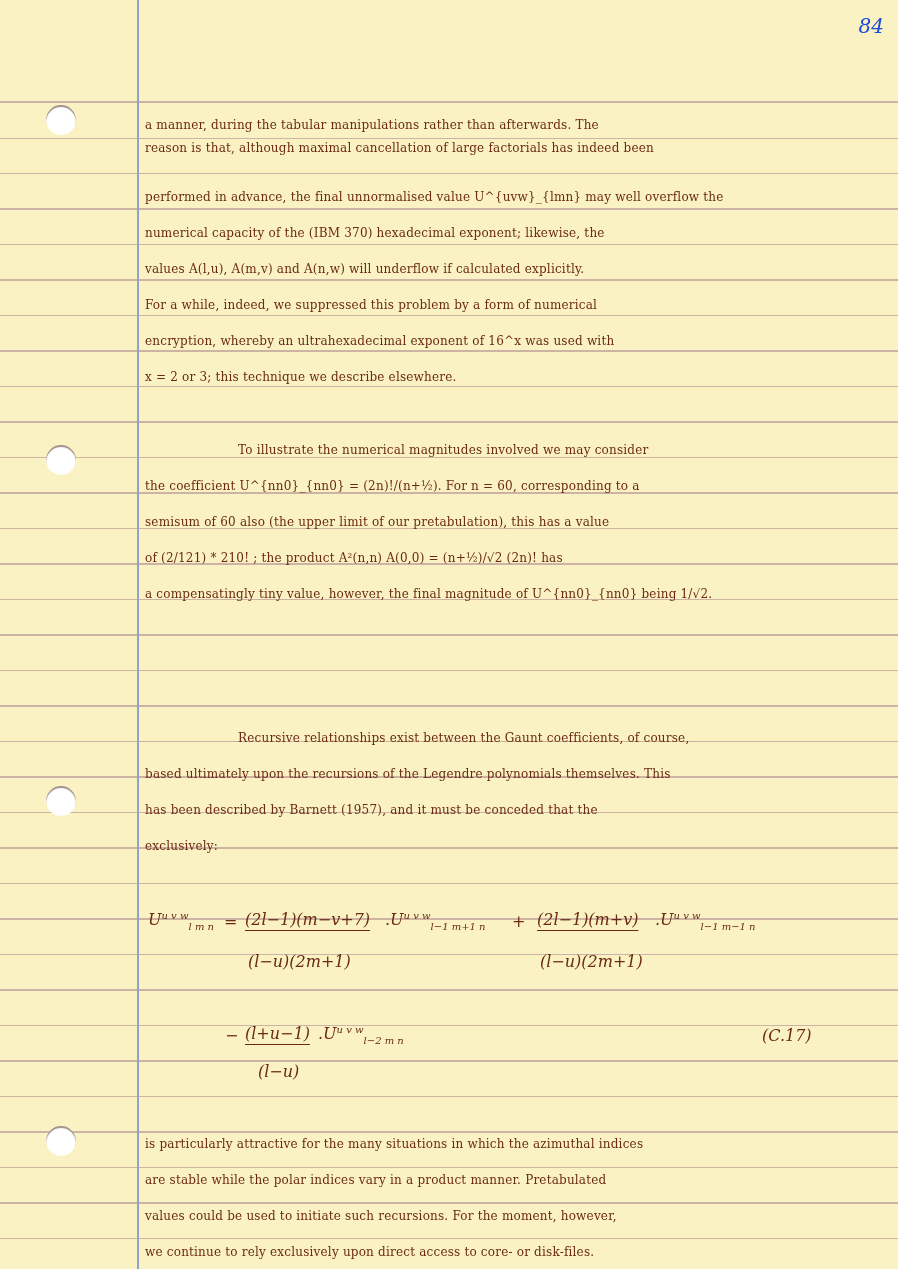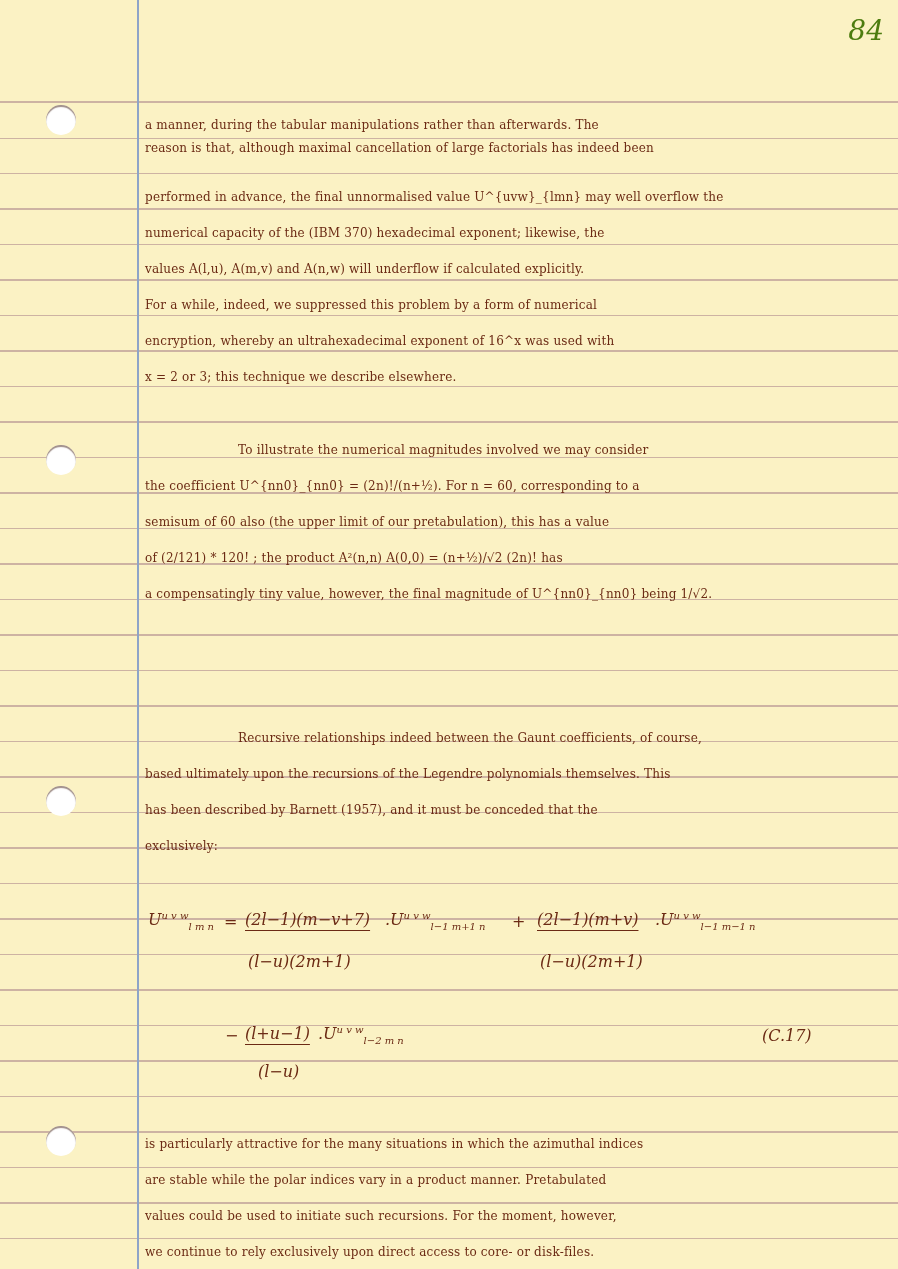--- a/index.html
+++ b/index.html
@@ -30,21 +30,21 @@
     position: absolute; left: 137px; top: 0; width: 1.5px; height: 1269px;
     background: #8ea4c8;
   }
   .hole {
     position: absolute; left: 46px; width: 30px; height: 30px;
     border-radius: 50%; background: #ffffff;
     box-shadow: inset 0 2px 1px rgba(80,50,40,0.55);
   }
   .page-number {
     position: absolute; right: 14px; top: 14px;
-    font-size: 28px; font-style: italic; color: #4d7c0f;
+    font-size: 20px; font-style: italic; color: #1d4ed8;
   }
   .line {
     position: absolute; left: 145px; white-space: nowrap;
     font-size: 12px; letter-spacing: 0.2px;
   }
   .indent { left: 238px; }
   .eq {
     position: absolute; white-space: nowrap;
     font-size: 16px; font-style: italic;
   }
@@ -74,26 +74,26 @@
   <div class="line" style="top:262px">values A(l,u), A(m,v) and A(n,w) will underflow if calculated explicitly.</div>
   <div class="line" style="top:298px">For a while, indeed, we suppressed this problem by a form of numerical</div>
   <div class="line" style="top:334px">encryption, whereby an ultrahexadecimal exponent of 16^x was used with</div>
   <div class="line" style="top:370px">x = 2 or 3; this technique we describe elsewhere.</div>
 </div>
 
 <div>
   <div class="line indent" style="top:443px">To illustrate the numerical magnitudes involved we may consider</div>
   <div class="line" style="top:479px">the coefficient U^{nn0}_{nn0} = (2n)!/(n+½). For n = 60, corresponding to a</div>
   <div class="line" style="top:515px">semisum of 60 also (the upper limit of our pretabulation), this has a value</div>
-  <div class="line" style="top:551px">of (2/121) * 120! ; the product A²(n,n) A(0,0) = (n+½)/√2 (2n)! has</div>
+  <div class="line" style="top:551px">of (2/121) * 210! ; the product A²(n,n) A(0,0) = (n+½)/√2 (2n)! has</div>
   <div class="line" style="top:587px">a compensatingly tiny value, however, the final magnitude of U^{nn0}_{nn0} being 1/√2.</div>
 </div>
 
 <div>
-  <div class="line indent" style="top:731px">Recursive relationships indeed between the Gaunt coefficients, of course,</div>
+  <div class="line indent" style="top:731px">Recursive relationships exist between the Gaunt coefficients, of course,</div>
   <div class="line" style="top:767px">based ultimately upon the recursions of the Legendre polynomials themselves. This</div>
   <div class="line" style="top:803px">has been described by Barnett (1957), and it must be conceded that the</div>
   <div class="line" style="top:839px">exclusively:</div>
 </div>
 
 <div>
   <div class="eq" style="left:148px; top:910px">
     <span>U</span><sup>u v w</sup><sub>l m n</sub>
   </div>
   <div class="eq" style="left:224px; top:912px">=</div>

